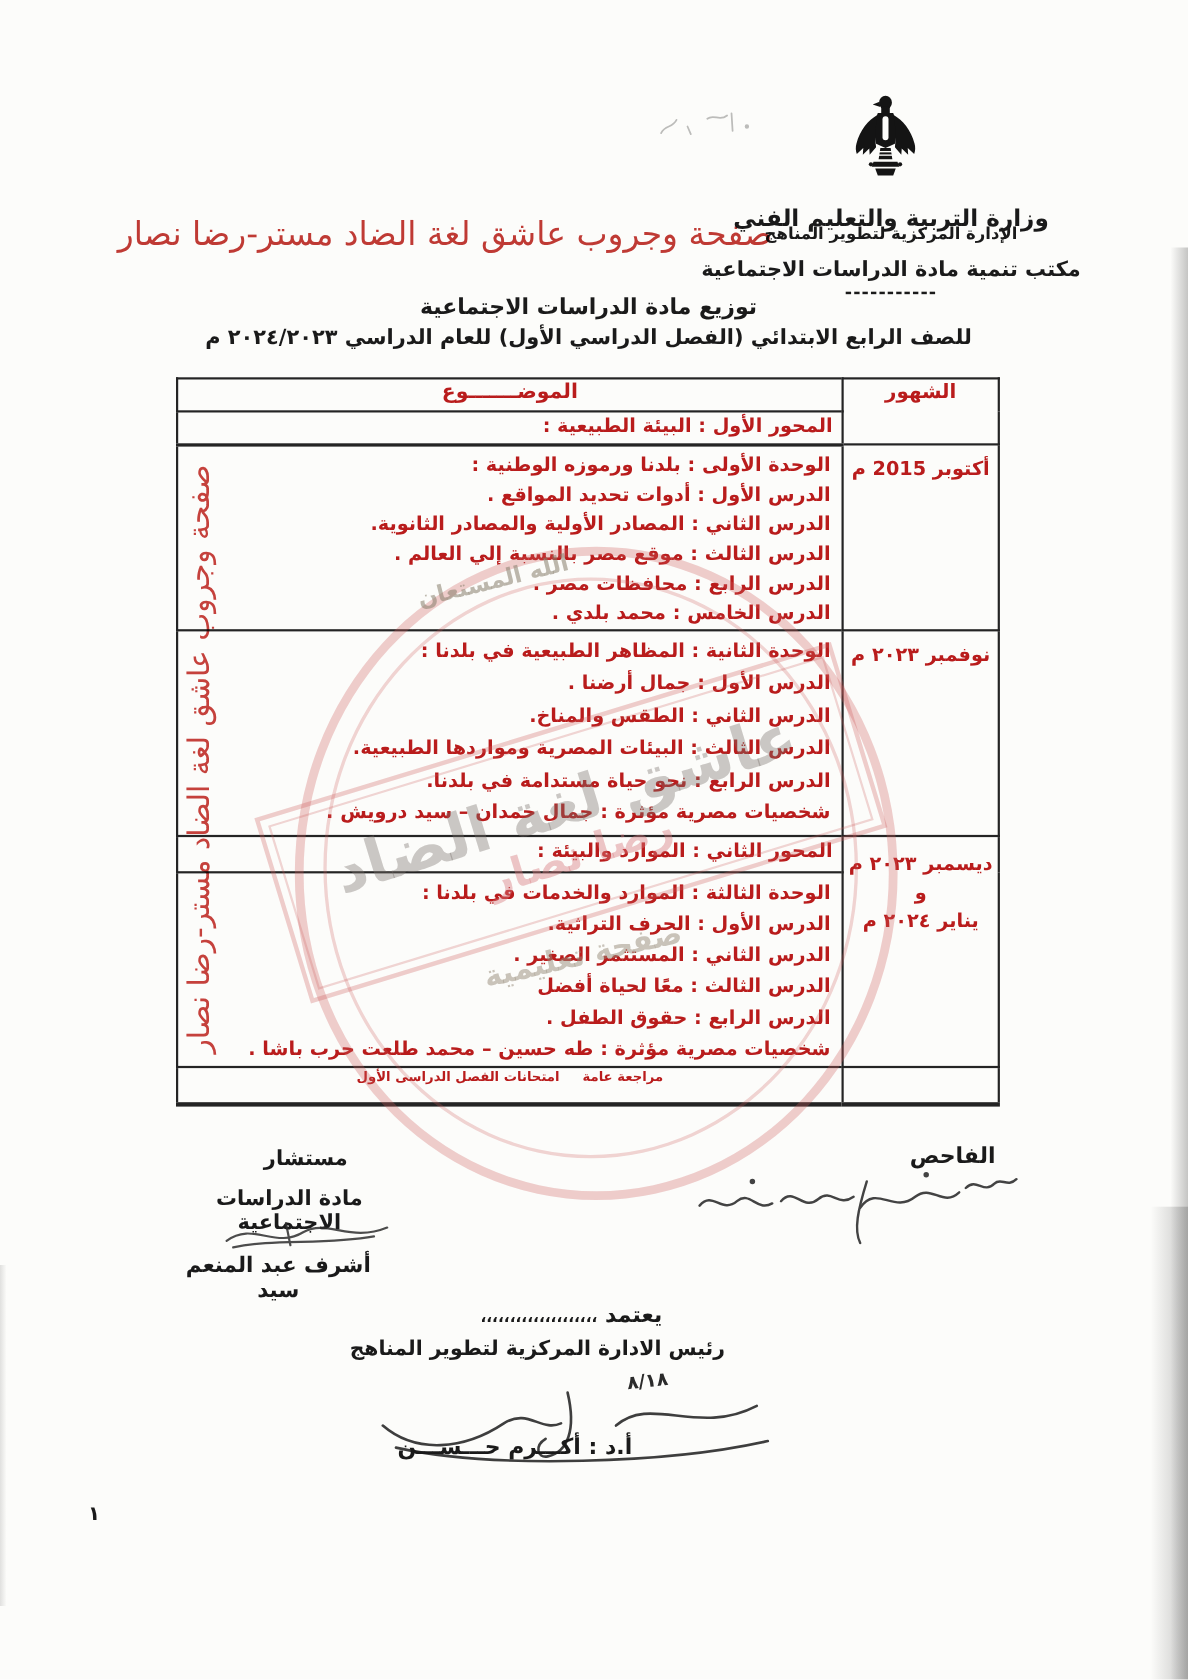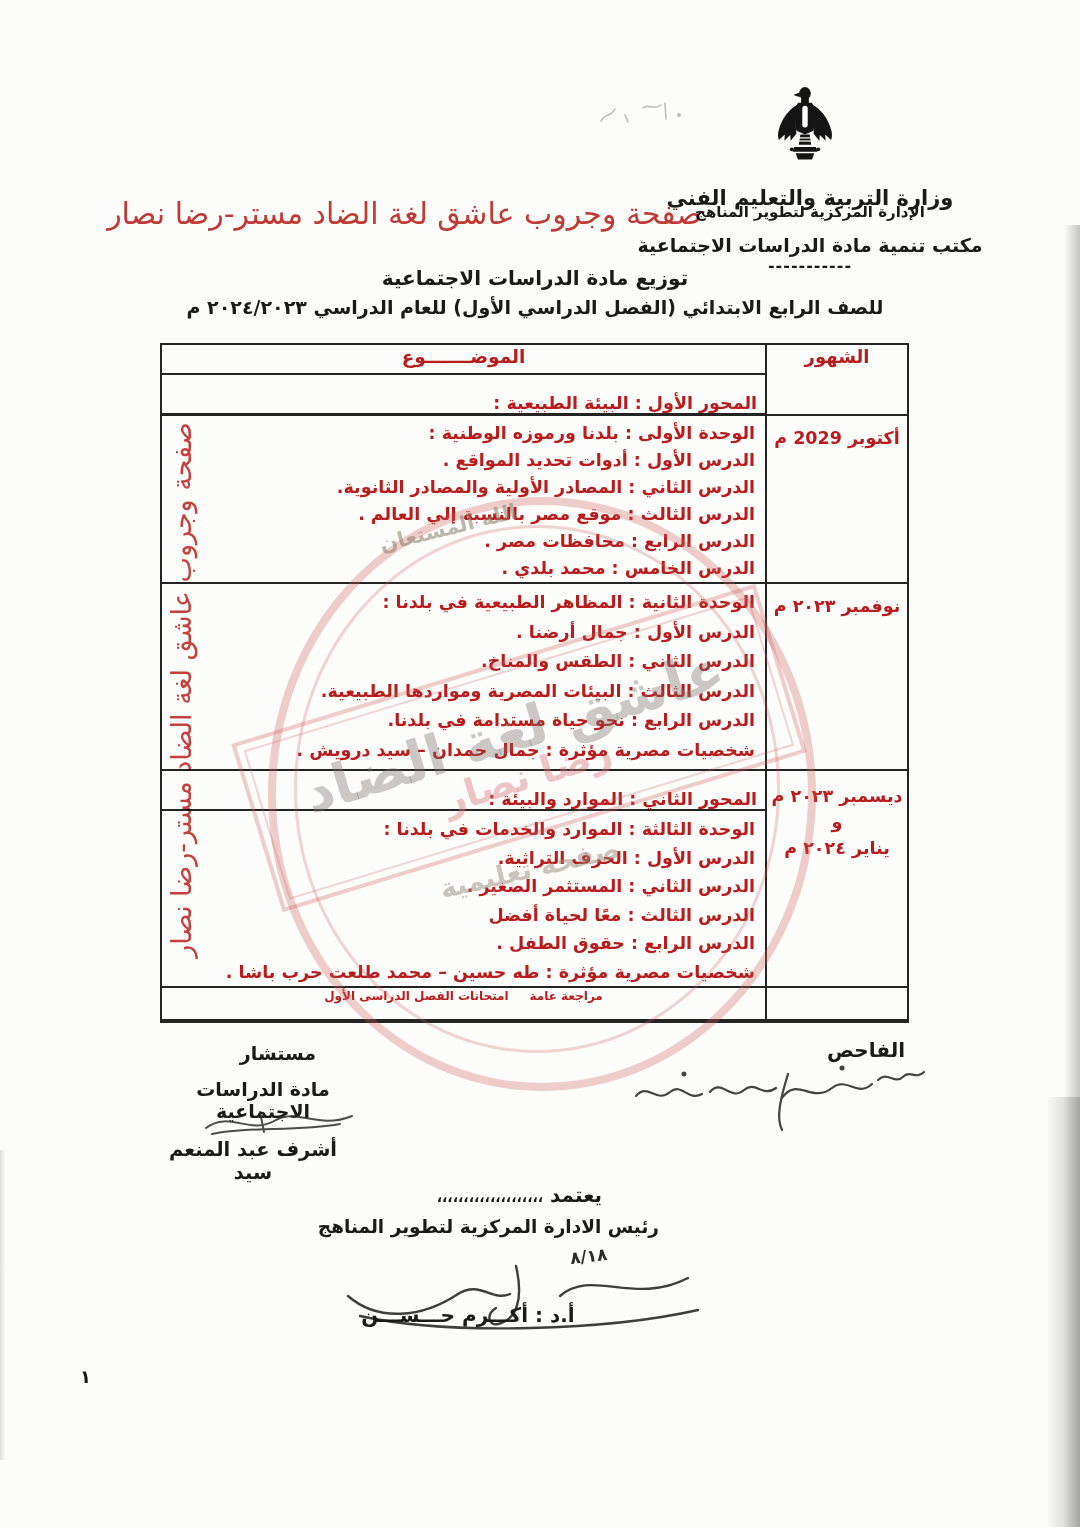--- a/index.html
+++ b/index.html
@@ -32,21 +32,21 @@
   table.sched{position:absolute;left:160px;top:343px;width:747px;border-collapse:collapse;
               table-layout:fixed;z-index:1;}
   table.sched{border:2.5px solid #242424;}
   table.sched td{border:2px solid #242424;font-weight:700;color:#b91c1c;vertical-align:top;}
   col.colM{width:142px;} col.colS{width:605px;}
   tr.rh{height:30px;} tr.ra{height:30px;} tr.r1{height:167px;} tr.r2{height:187px;}
   tr.ra2{height:33px;} tr.r3{height:173px;} tr.rf{height:34px;}
   td.hdrM{vertical-align:middle;text-align:center;font-size:18px;border-bottom:3.5px solid #242424;}
   td.hdrS{vertical-align:middle;text-align:center;font-size:18.5px;}
   tr.ra td{border-bottom:3.5px solid #242424;}
-  td.axis{font-size:17.5px;padding:18px 8px 0 4px;}
+  td.axis{font-size:17.5px;padding:3px 8px 0 4px;}
   td.m{text-align:center;padding-top:12px;font-size:17.5px;}
   td.lessons{padding:4px 10px 0 4px;font-size:17.5px;}
   .lh27 .ln{line-height:27px;}
   .lh29 .ln{line-height:29.5px;}
   .lh29b .ln{line-height:28.5px;}
   td.decm .mln{line-height:26px;font-size:17.5px;}
   td.foot{text-align:center;vertical-align:middle;white-space:pre;font-size:12px;
           border-bottom:4px solid #242424;}
   tr.rf td{border-bottom:4px solid #242424;}
 
@@ -152,21 +152,21 @@
       </colgroup>
     <tbody>
       <tr class="rh">
         <td class="hdrM" rowspan="2">الشهور</td>
         <td class="hdrS">الموضـــــــوع</td>
       </tr>
       <tr class="ra">
         <td class="axis">المحور الأول : البيئة الطبيعية :</td>
       </tr>
       <tr class="r1">
-        <td class="m">أكتوبر 2029 م</td>
+        <td class="m">أكتوبر 2015 م</td>
         <td class="lessons lh27">
 
         <div class="ln">الوحدة الأولى : بلدنا ورموزه الوطنية :</div>
             <div class="ln">الدرس الأول : أدوات تحديد المواقع .</div>
             <div class="ln">الدرس الثاني : المصادر الأولية والمصادر الثانوية.</div>
             <div class="ln">الدرس الثالث : موقع مصر بالنسبة إلي العالم .</div>
             <div class="ln">الدرس الرابع : محافظات مصر .</div>
             <div class="ln">الدرس الخامس : محمد بلدي .</div>
           </td>
       </tr>

